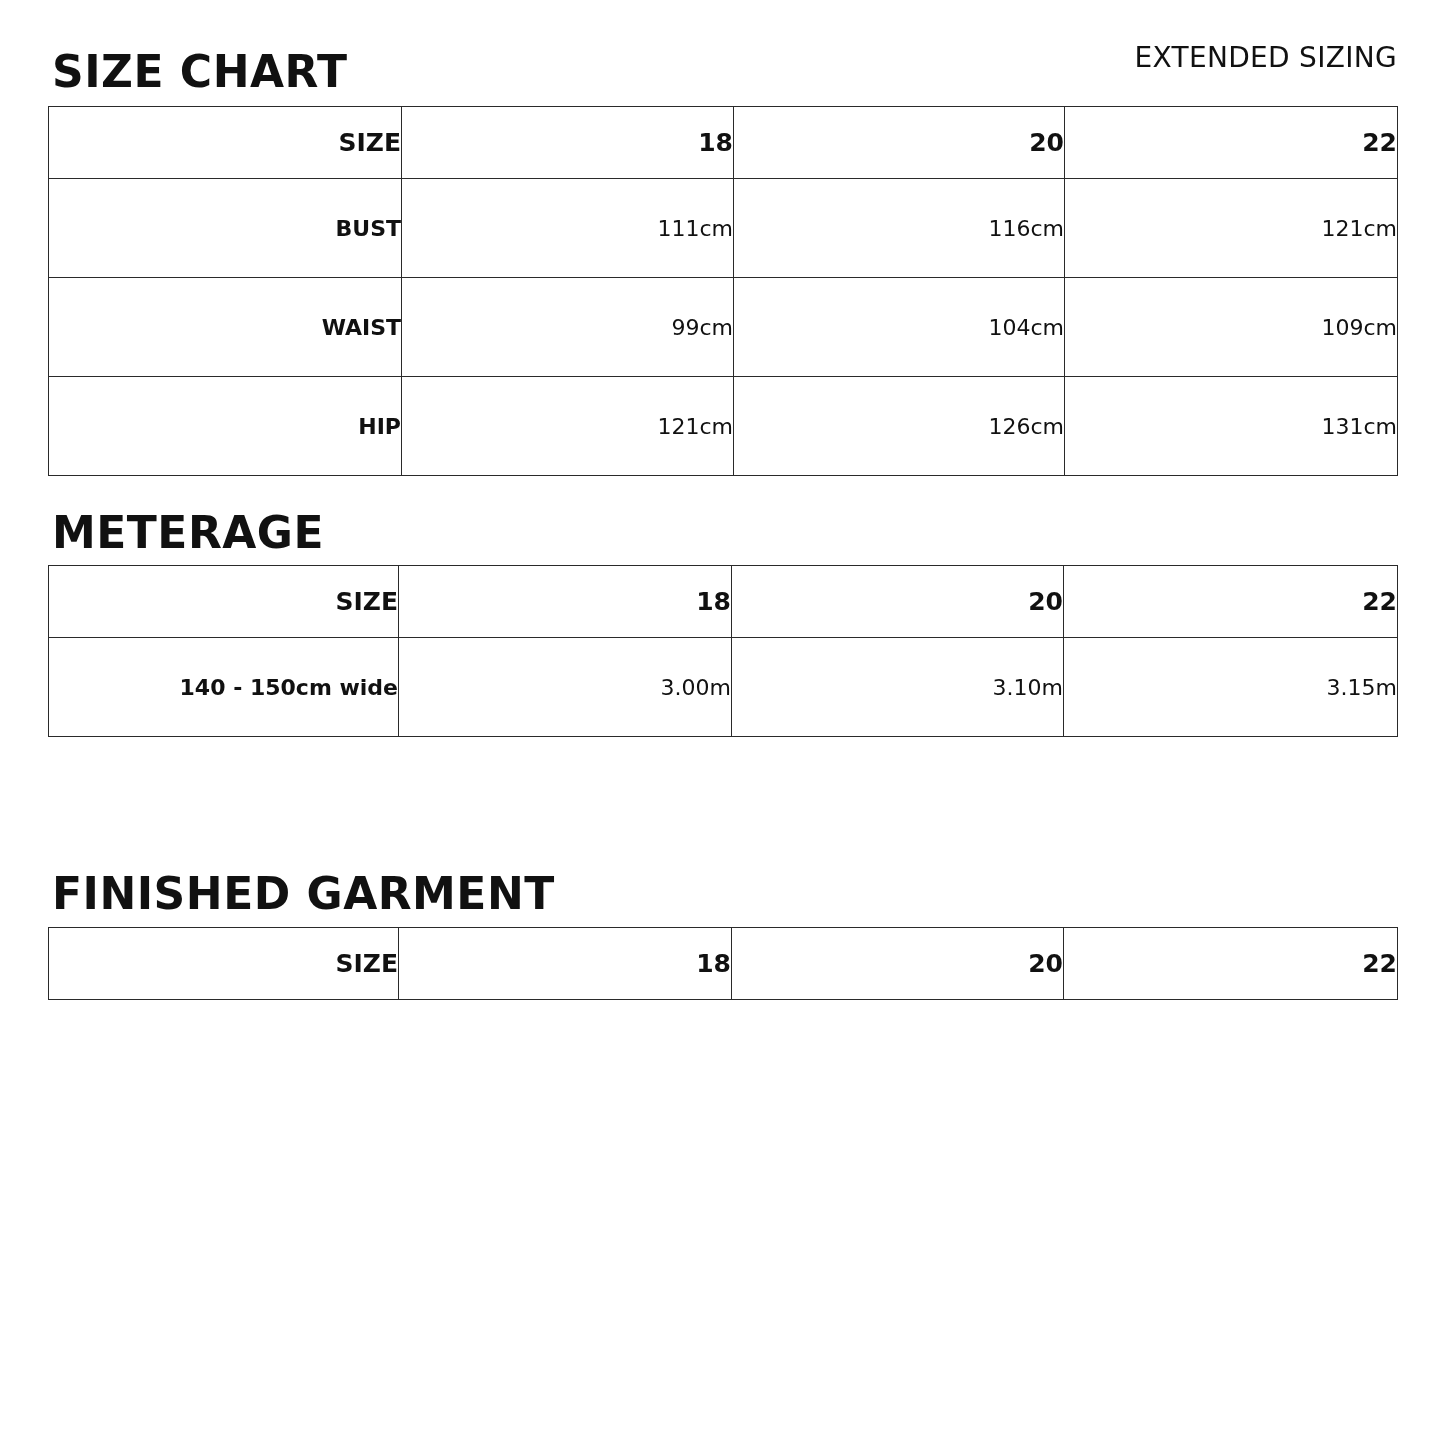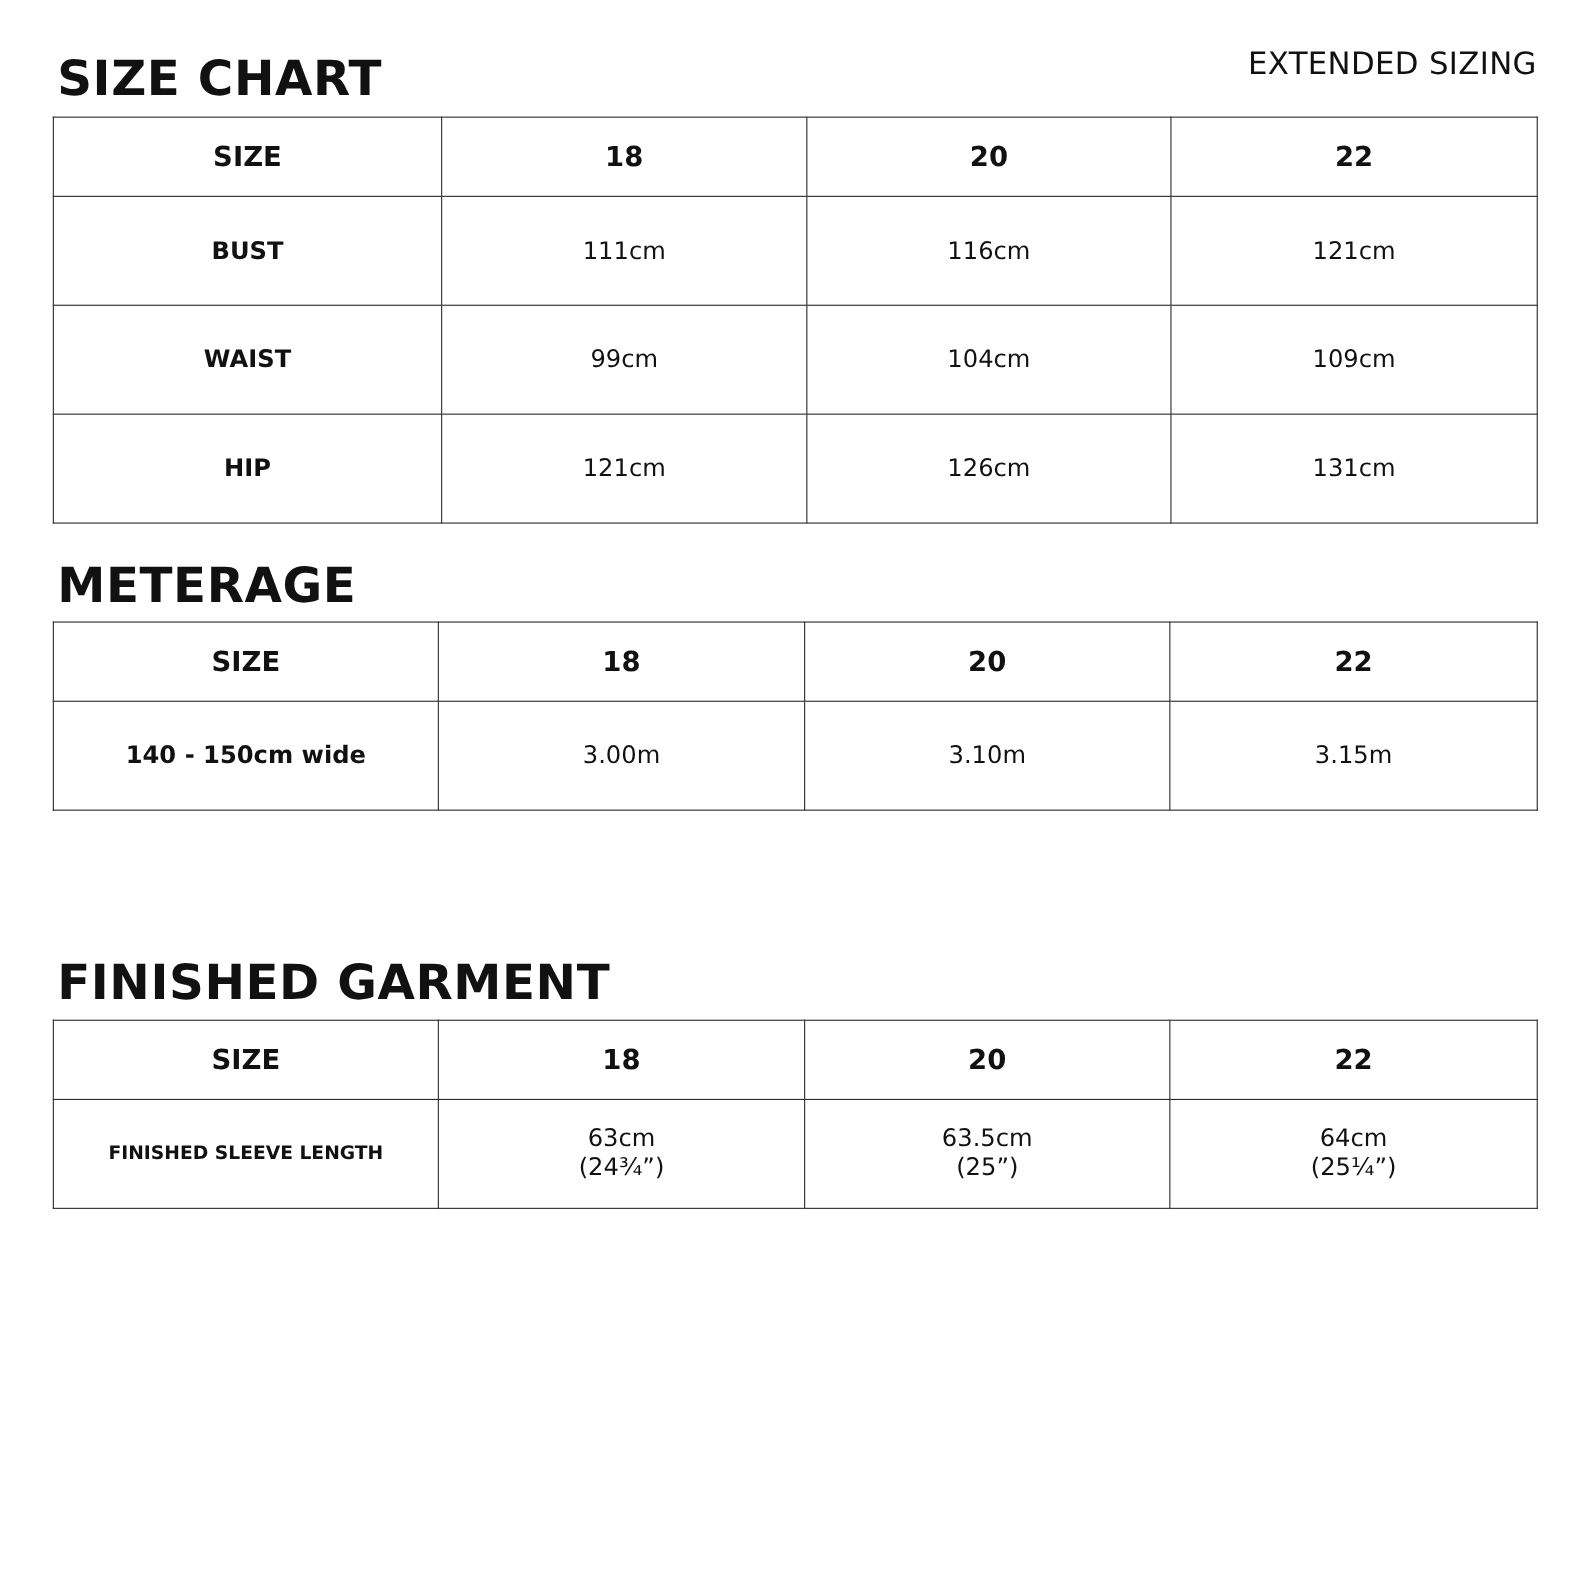--- a/index.html
+++ b/index.html
@@ -15,21 +15,21 @@
   .subtitle {
     position: absolute; right: 48px; top: 44px; margin: 0;
     font-family: "DejaVu Sans", sans-serif; font-weight: normal;
     font-size: 28px; line-height: 1; letter-spacing: 0.3px;
   }
   table.grid {
     position: absolute; left: 48px; width: 1349px;
     border-collapse: collapse; table-layout: fixed;
   }
   table.grid td, table.grid th {
-    border: 1.5px solid #2a2a2a; text-align: center; vertical-align: middle;
+    border: 1.5px solid #2a2a2a; text-align: right; vertical-align: middle;
     padding: 0;
   }
   table.grid th {
     height: 71px; font-weight: bold; font-size: 25px;
   }
   table.grid td { height: 98px; font-size: 22px; margin-top: 37px; }
   td.rowlabel { font-weight: bold; font-size: 22px; }
   td.rowlabel.sm { font-size: 17px; }
   .note { display: block; font-size: 10px; font-weight: normal; margin-top: 3px; }
   .val { display: block; line-height: 1.2; font-size: 22px; }
@@ -112,31 +112,14 @@
       <col style="width:332px">
       <col style="width:334px">
     </colgroup>
   <tbody>
       <tr>
     <th>SIZE</th>
     <th>18</th>
     <th>20</th>
     <th>22</th>
   </tr>
-  <tr>
-    <td class="rowlabel sm">
-      <span>FINISHED SLEEVE LENGTH</span>
-    </td>
-    <td>
-          <span class="val">63cm</span>
-          <span class="val">(24¾”)</span>
-        </td>
-    <td>
-          <span class="val">63.5cm</span>
-          <span class="val">(25”)</span>
-        </td>
-    <td>
-          <span class="val">64cm</span>
-          <span class="val">(25¼”)</span>
-        </td>
-  </tr>
 </tbody>
   </table>
 
 </body></html>

